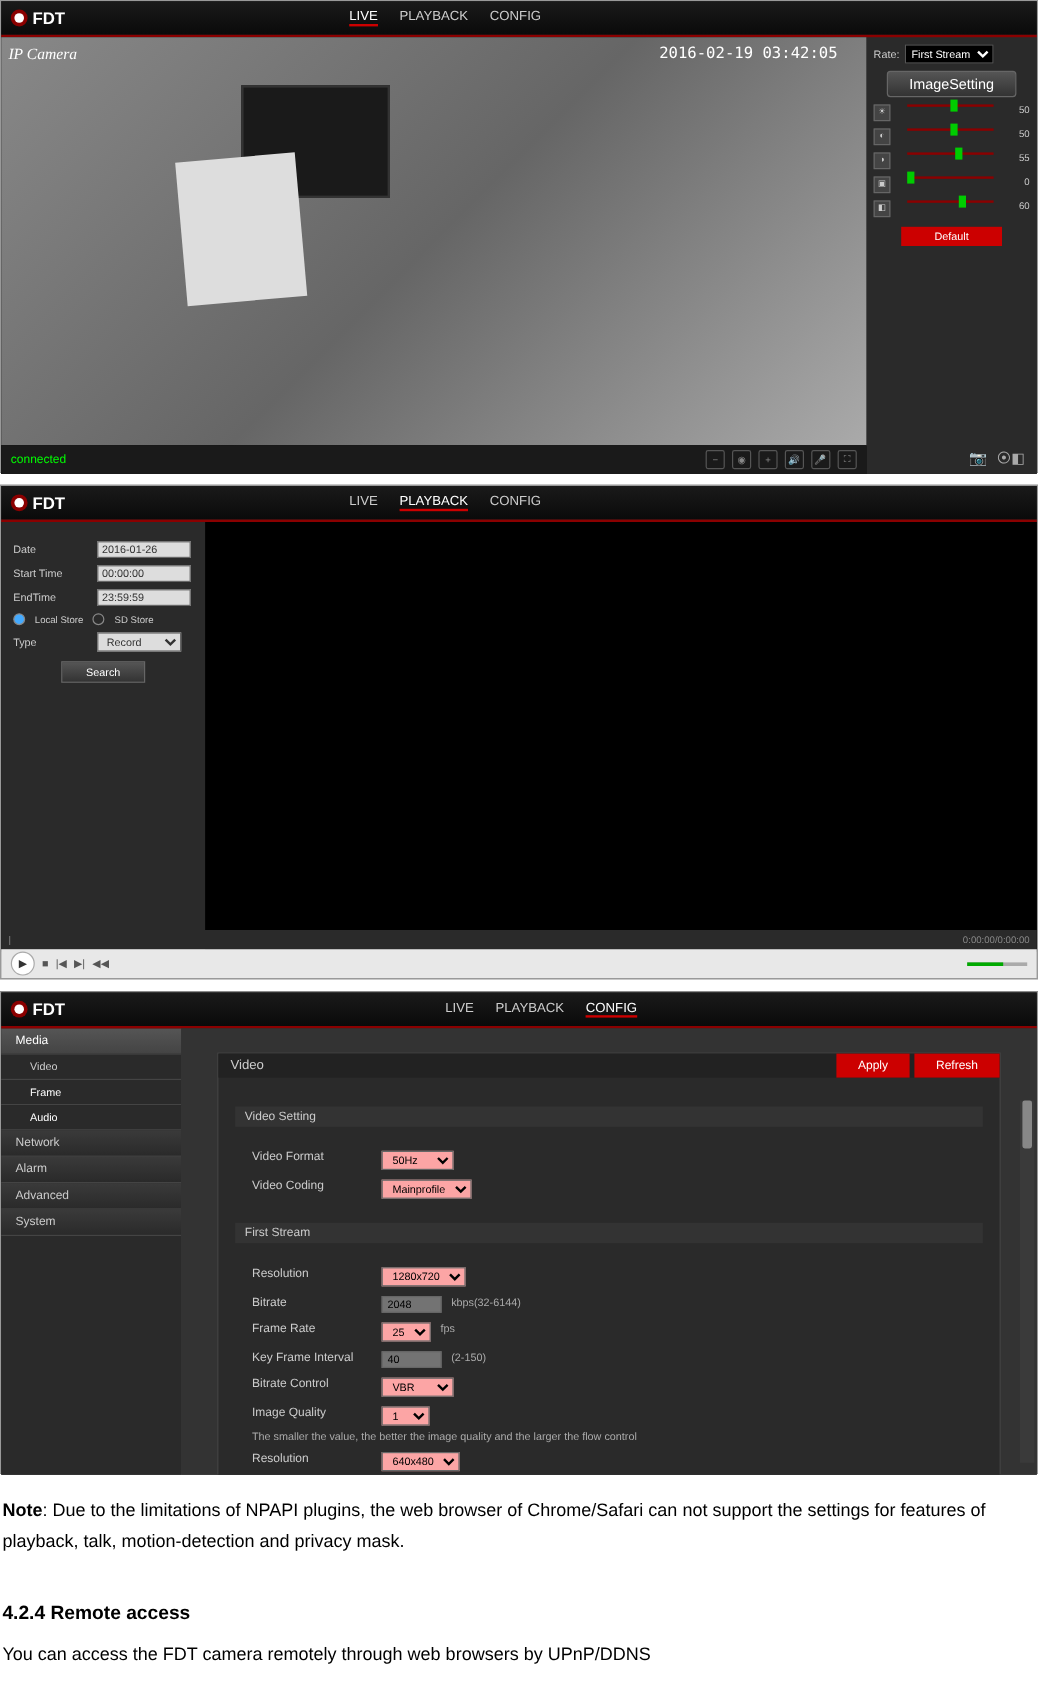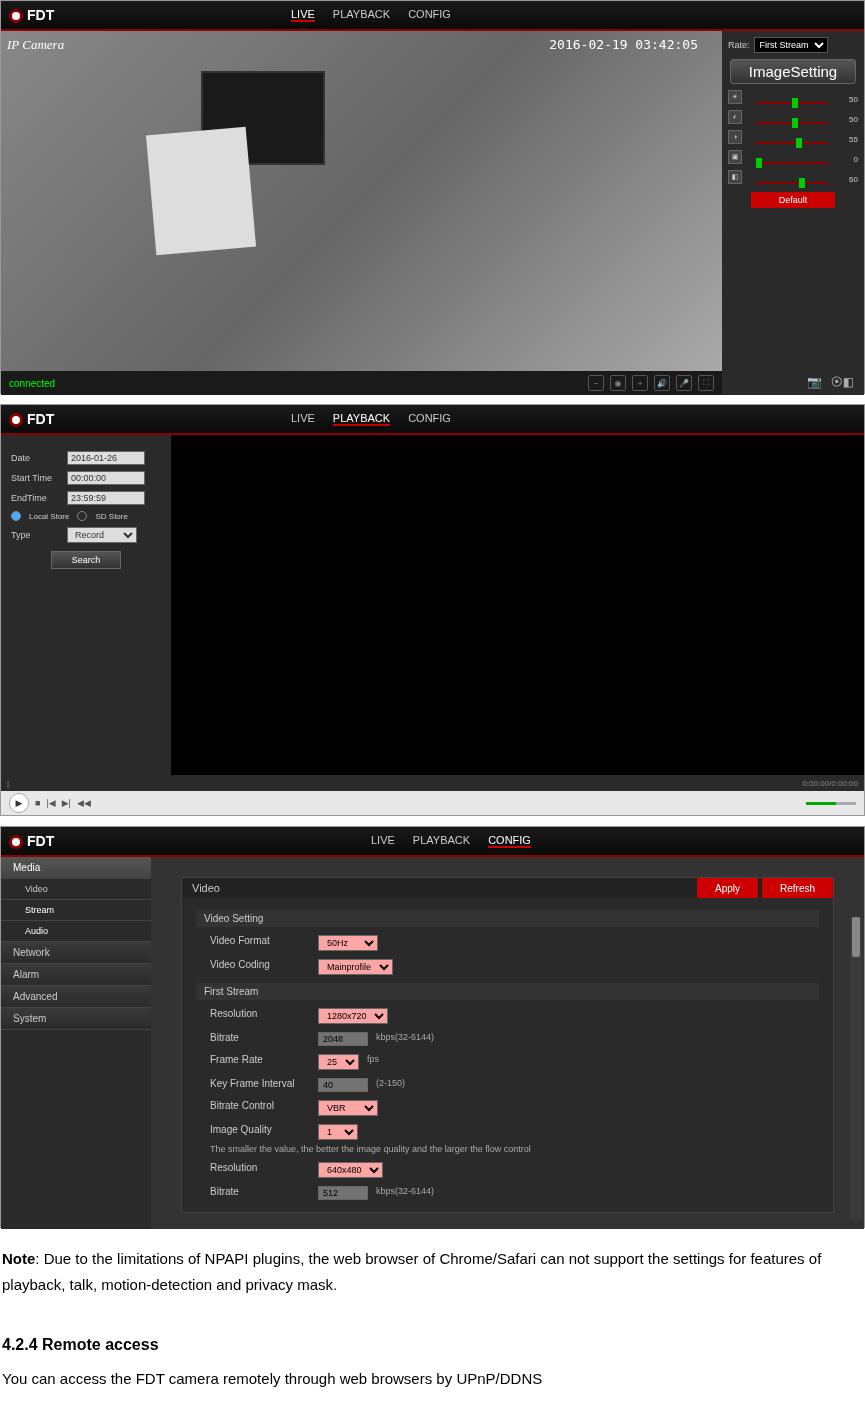--- a/index.html
+++ b/index.html
@@ -1,52 +1,52 @@
 <!DOCTYPE html>
 <html><head>
 <meta charset="utf-8">
 <style>
 body{margin:0;padding:0;background:#fff;font-family:Arial,sans-serif;width:865px}
 .shot{border:1px solid #999;margin:0 0 10px 0;position:relative;background:#2a2a2a}
 .shot1{height:392px}
 .shot2{height:410px}
 .shot3{height:400px}
 .topbar{height:28px;background:linear-gradient(#1a1a1a,#0a0a0a);display:flex;align-items:center;color:#fff;font-size:11px;position:relative;border-bottom:2px solid #8b0000}
-.logo{display:flex;align-items:flex-end;margin-left:8px;font-weight:bold;font-size:14px;color:#fff}
+.logo{display:flex;align-items:center;margin-left:8px;font-weight:bold;font-size:14px;color:#fff}
 .logo-icon{width:14px;height:14px;background:#8b0000;border-radius:50%;margin-right:4px;display:inline-block;position:relative}
 .logo-icon::after{content:"";position:absolute;top:3px;left:3px;width:8px;height:8px;border-radius:50%;background:#fff}
 .navtabs{position:absolute;left:290px;display:flex;gap:18px}
 .navtab{cursor:pointer;color:#ccc}
 .navtab.active{color:#fff;border-bottom:2px solid #cc0000}
 .s1body{display:flex;height:calc(100% - 28px);background:#3a3a3a}
 .s1main{flex:1;position:relative;background:#000}
 .s1side{width:130px;background:#2a2a2a;padding:6px;font-size:9px;color:#ccc}
 .videoarea{position:absolute;top:0;left:0;right:0;bottom:24px;background:linear-gradient(135deg,#888,#666,#aaa);overflow:hidden}
 .videoarea::before{content:"";position:absolute;top:40px;left:200px;width:120px;height:90px;background:#1a1a1a;border:2px solid #333}
 .videoarea::after{content:"";position:absolute;top:100px;left:150px;width:100px;height:120px;background:#ddd;transform:rotate(-5deg)}
 .osd-tl{position:absolute;top:6px;left:6px;color:#fff;font-size:13px;font-family:serif;font-style:italic}
 .osd-tr{position:absolute;top:6px;right:24px;color:#fff;font-size:13px;font-family:monospace}
 .vbottom{position:absolute;bottom:0;left:0;right:0;height:24px;background:#1a1a1a;display:flex;align-items:center;justify-content:space-between;padding:0 8px;font-size:10px}
 .connected{color:#0f0}
 .vicons{display:flex;gap:6px;color:#888}
 .vicons span{width:14px;height:14px;display:inline-flex;align-items:center;justify-content:center;border:1px solid #555;border-radius:2px;font-size:8px}
 .viewrow{display:flex;align-items:center;gap:4px;margin-bottom:6px}
 .viewsel{background:#000;color:#fff;font-size:9px;border:1px solid #555;padding:1px}
-.imgset-btn{background:linear-gradient(#555,#333);color:#fff;font-size:15px;padding:3px 18px;border:1px solid #666;border-radius:3px;margin:0 auto;display:block}
-.slider-row{display:flex;align-items:flex-end;gap:14px;margin:6px 0}
+.imgset-btn{background:linear-gradient(#555,#333);color:#fff;font-size:12px;padding:3px 18px;border:1px solid #666;border-radius:3px;margin:0 auto;display:block}
+.slider-row{display:flex;align-items:flex-start;gap:14px;margin:6px 0}
 .sicon{width:12px;height:12px;background:#444;border:1px solid #666;font-size:7px;text-align:center;line-height:12px}
 .strack{flex:1;height:2px;background:#8b0000;position:relative}
 .sthumb{position:absolute;width:6px;height:10px;background:#0c0;top:-4px}
 .sval{width:16px;font-size:8px;text-align:right}
 .defbtn{background:#cc0000;color:#fff;border:none;padding:3px 28px;font-size:9px;margin:8px auto 0;display:block}
 .btm-icons{position:absolute;bottom:4px;right:10px;display:flex;gap:8px;color:#aaa;font-size:12px}
 .s2body{display:flex;height:calc(100% - 52px);background:#1a1a1a}
 .s2side{width:150px;background:#2a2a2a;padding:10px;font-size:10px;color:#ccc}
 .s2main{flex:1;background:#000}
-.frow{display:flex;align-items:center;margin:6px 0;gap:6px}
+.frow{display:flex;align-items:center;margin:6px 0;gap:20px}
 .flbl{width:50px;font-size:9px}
 .finput{background:#ddd;border:1px solid #666;font-size:9px;padding:1px 3px;width:70px;color:#333}
 .searchbtn{background:linear-gradient(#555,#333);color:#fff;border:1px solid #666;padding:3px 20px;font-size:9px;margin:8px auto;display:block}
 .radiorow{display:flex;gap:8px;font-size:8px;align-items:center}
 .radio{width:8px;height:8px;border-radius:50%;border:1px solid #888;display:inline-block}
 .radio.on{background:#4af}
 .timeline{position:absolute;bottom:24px;left:0;right:0;height:16px;background:#2a2a2a;display:flex;align-items:center;justify-content:space-between;padding:0 6px;font-size:8px;color:#888}
 .playbar{position:absolute;bottom:0;left:0;right:0;height:24px;background:#e8e8e8;display:flex;align-items:center;padding:0 8px;gap:6px}
 .playbtn{width:18px;height:18px;border-radius:50%;background:#fff;border:1px solid #aaa;display:flex;align-items:center;justify-content:center;color:#333;font-size:9px}
 .smallicon{color:#555;font-size:9px}
@@ -56,21 +56,21 @@
 .s3side{width:150px;background:#2a2a2a;font-size:10px;color:#ccc}
 .menuitem{padding:5px 12px;background:linear-gradient(#3a3a3a,#2a2a2a);border-bottom:1px solid #444;cursor:pointer}
 .menuitem.sel{background:linear-gradient(#555,#444);color:#fff}
 .menuitem.sub{padding-left:24px;background:#2a2a2a;font-size:9px}
 .s3main{flex:1;background:#333;padding:20px 30px;color:#ccc;font-size:10px;overflow:hidden;position:relative}
 .cfgpanel{background:#2a2a2a;border:1px solid #444}
 .cfghdr{display:flex;background:#222}
 .cfgtitle{flex:1;padding:4px 10px;font-size:11px;color:#ccc}
 .redbtn{background:#cc0000;color:#fff;padding:4px 18px;font-size:10px;border:none}
 .cfgbody{padding:8px 14px}
-.cfgsec{background:#333;padding:3px 8px;margin:4px 0;font-size:10px}
+.cfgsec{background:#333;padding:3px 8px;margin:16px 0;font-size:10px}
 .cfgrow{display:flex;align-items:flex-start;padding:4px 14px;gap:8px}
 .cfglbl{width:100px;font-size:10px}
 .cfgsel{background:#fca5a5;color:#000;font-size:9px;border:1px solid #666;padding:1px 4px;min-width:60px}
 .cfgtxt{background:#737373;color:#000;font-size:9px;border:1px solid #666;padding:1px 4px;width:40px}
 .unit{font-size:9px;color:#aaa}
 .hint{font-size:9px;color:#aaa;padding:0 14px 4px}
 .scrollbar{position:absolute;right:2px;top:60px;width:12px;bottom:10px;background:#3a3a3a}
 .scrollbar::before{content:"";position:absolute;top:0;left:2px;width:8px;height:40px;background:#888;border-radius:2px}
 .doctext{padding:8px 2px;font-size:15px;line-height:1.7;color:#000}
 .sechdr{font-weight:bold;font-size:16px;margin-top:18px}
@@ -224,21 +224,21 @@
     <div class="navtabs3">
       <span class="navtab">LIVE</span>
       <span class="navtab">PLAYBACK</span>
       <span class="navtab active">CONFIG</span>
     </div>
   </div>
   <div class="s3body">
     <div class="s3side">
       <div class="menuitem sel">Media</div>
       <div class="menuitem sub">Video</div>
-      <div class="menuitem sub sel">Stream</div>
+      <div class="menuitem sub sel">Frame</div>
       <div class="menuitem sub sel">Audio</div>
       <div class="menuitem">Network</div>
       <div class="menuitem">Alarm</div>
       <div class="menuitem">Advanced</div>
       <div class="menuitem">System</div>
     </div>
     <div class="s3main">
       <div class="cfgpanel">
         <div class="cfghdr">
           <div class="cfgtitle">Video</div>

